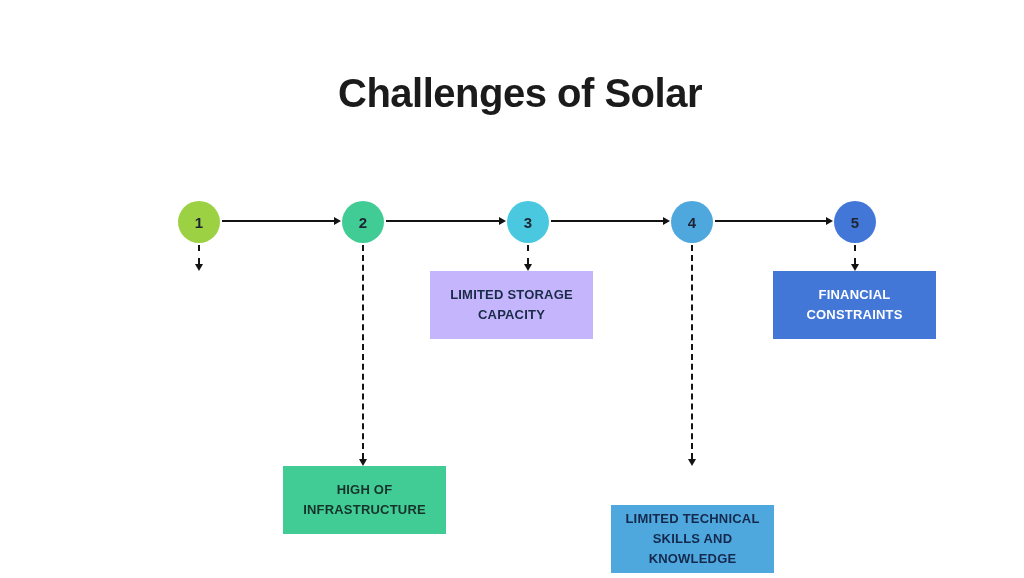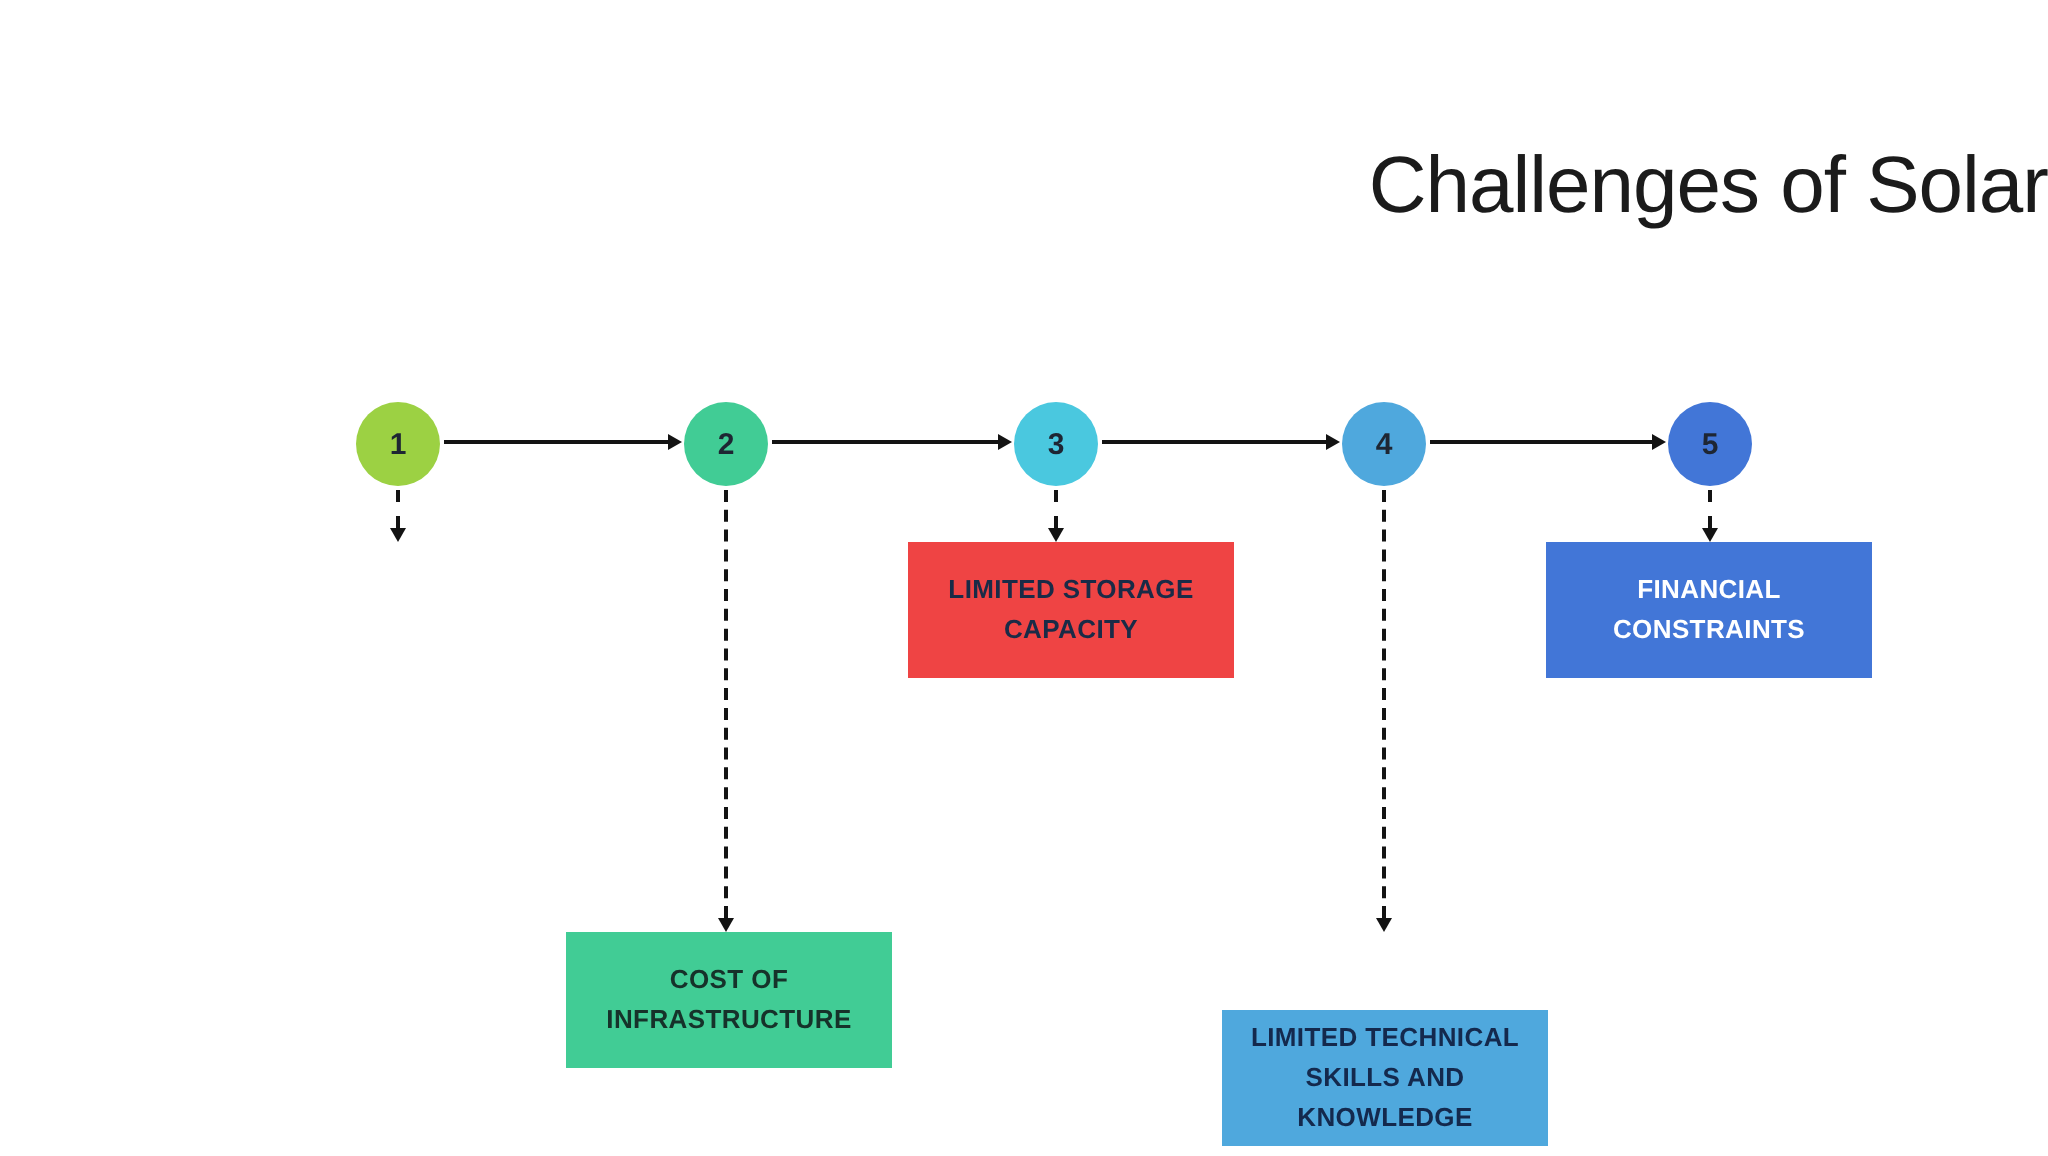--- a/index.html
+++ b/index.html
@@ -5,21 +5,21 @@
   html,body{margin:0;padding:0;}
   body{
     width:1024px;height:578px;position:relative;overflow:hidden;
     background:#ffffff;
     font-family:"Liberation Sans","DejaVu Sans",sans-serif;
   }
   .stage{position:absolute;inset:0;}
   
   .title{
     position:absolute;top:64px;left:16px;width:1008px;
-    text-align:right;font-weight:400;font-size:40px;line-height:58px;
+    text-align:center;font-weight:700;font-size:40px;line-height:58px;
     letter-spacing:-0.5px;
   }
   .title div{white-space:nowrap;}
   
   .circle{
     position:absolute;top:201px;width:42px;height:42px;border-radius:50%;
     display:flex;align-items:center;justify-content:center;
   }
   .circle .num{font-size:15px;font-weight:700;}
   
@@ -91,23 +91,23 @@
   <div class="vdash" style="left:527px;top:245px;height:19px"></div>
   <div class="varrow" style="left:524px;top:264px"></div>
 
   <div class="vdash" style="left:691px;top:245px;height:214px"></div>
   <div class="varrow" style="left:688px;top:459px"></div>
 
   <div class="vdash" style="left:854px;top:245px;height:19px"></div>
   <div class="varrow" style="left:851px;top:264px"></div>
 
   <div class="box r2" style="left: 283px; background-color: rgb(65, 204, 149);">
-    <span class="label" style="color: rgb(22, 50, 42);">COST OF INFRASTRUCTURE</span>
+    <span class="label" style="color: rgb(22, 50, 42);">HIGH OF INFRASTRUCTURE</span>
   </div>
-  <div class="box r1" style="left: 454px; background-color: #ef4444;">
+  <div class="box r1" style="left: 430px; background-color: #c4b5fd;">
     <span class="label" style="color: rgb(25, 43, 71);">LIMITED STORAGE CAPACITY</span>
   </div>
   <div class="box r2" style="left: 611px; background-color: rgb(79, 168, 221); margin-top: 39px;">
     <span class="label" style="color: rgb(20, 41, 77);">LIMITED TECHNICAL SKILLS AND KNOWLEDGE</span>
   </div>
   <div class="box r1" style="left: 773px; background-color: rgb(66, 118, 215);">
     <span class="label" style="color: #ffffff;">FINANCIAL CONSTRAINTS</span>
   </div>
 
 </div>

